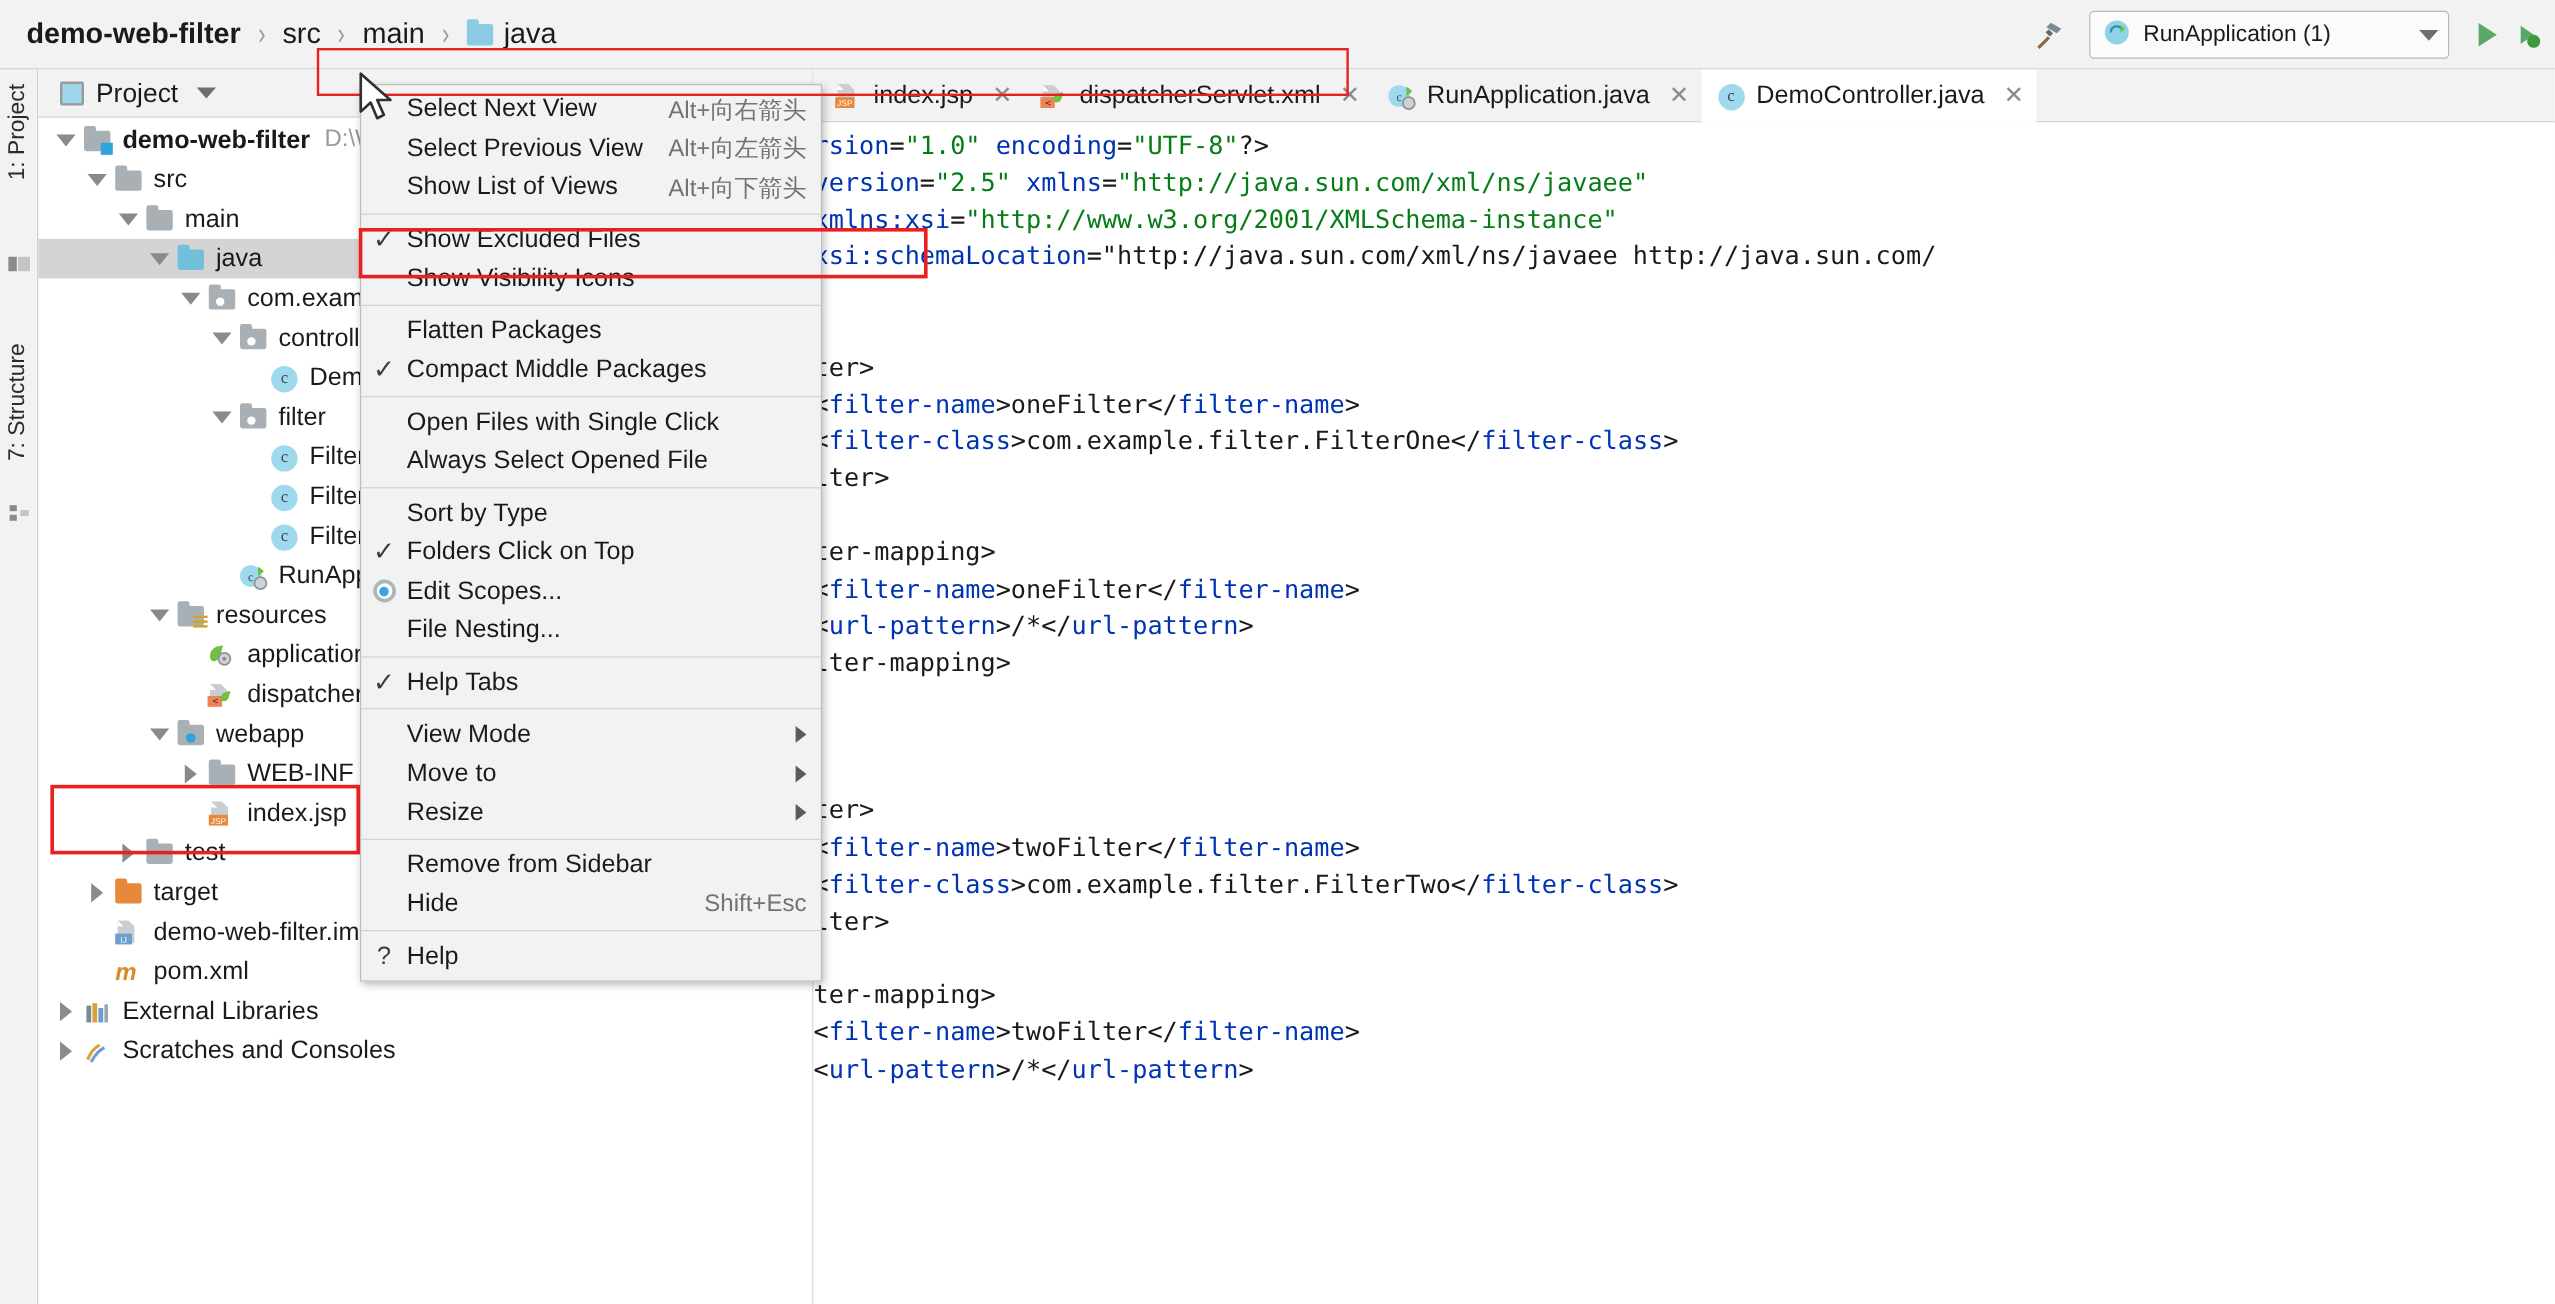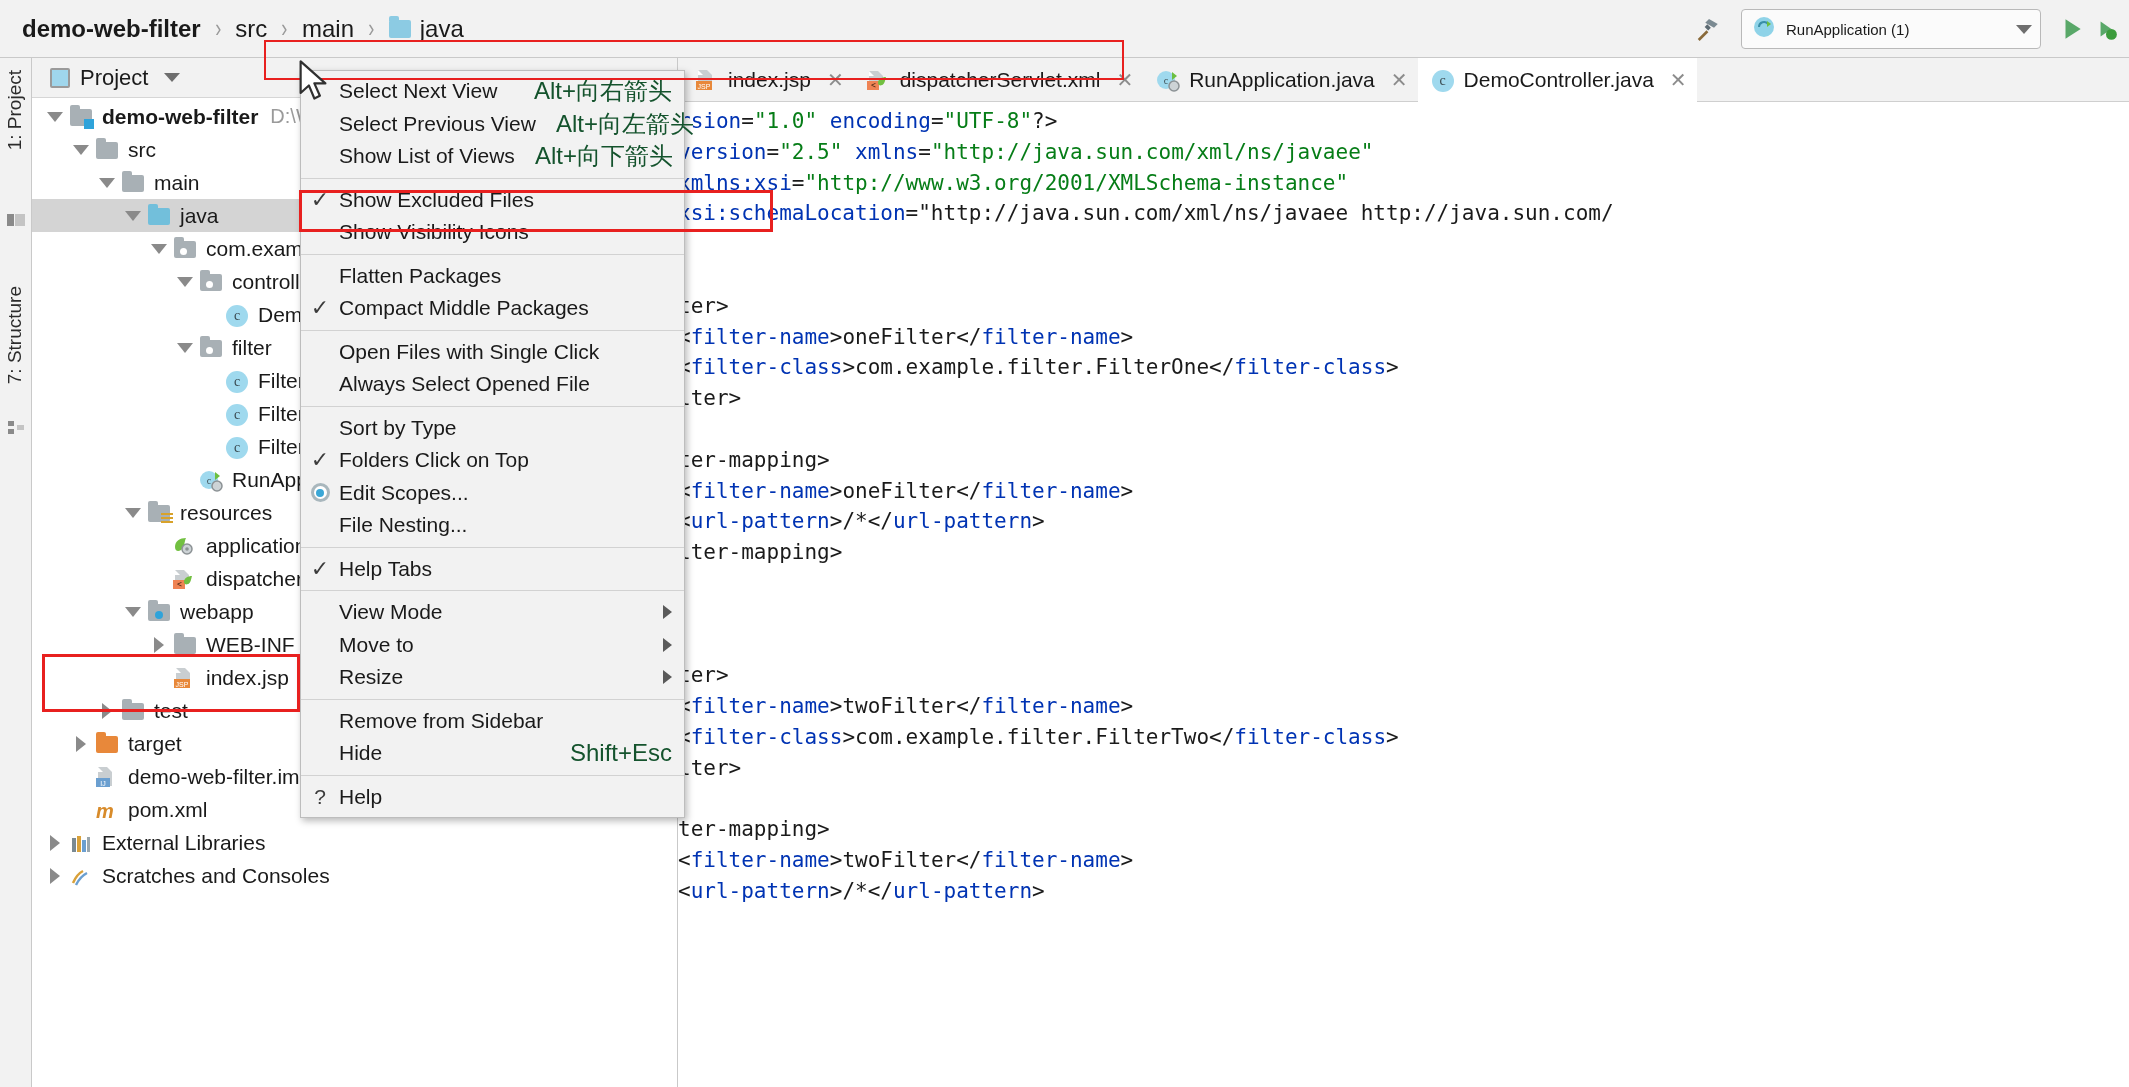--- a/index.html
+++ b/index.html
@@ -47,21 +47,21 @@
     display: flex; align-items: center; gap: 0px; padding-right: 6px;
   }
   .hammer-icon { width: 44px; height: 44px; display:flex; align-items:center; justify-content:center; }
   .runconfig {
     display: flex; align-items: center;
     height: 40px; min-width: 300px;
     border: 1px solid #b9b9b9; border-radius: 4px;
     background: #fbfbfb;
     padding: 0 8px 0 10px; margin-left: 10px; gap: 10px;
   }
-  .runconfig .rc-label { font-size: 15px; color: #1a1a1a; flex:1; white-space:nowrap; }
+  .runconfig .rc-label { font-size: 19px; color: #1a1a1a; flex:1; white-space:nowrap; }
   .run-green { width: 34px; height: 40px; display:flex;align-items:center;justify-content:center;margin-left:14px;}
   .dbg-icon  { width: 34px; height: 40px; display:flex;align-items:center;justify-content:center;}
 
   
   .leftstrip {
     position:absolute; left:0; top:58px; width:32px; height:1029px;
     background:#f2f2f2; border-right:1px solid #c9c9c9;
   }
   .vtab-project { top: 12px; left: 4px; writing-mode: vertical-rl; transform: rotate(180deg);
      position:absolute; font-size:19px; color:#2b2b2b; }
@@ -170,21 +170,21 @@
     padding: 4px 0 4px 0;
     z-index: 50;
   }
   .mi {
     display:flex; align-items:center; height:32.5px; padding:0 12px 0 0;
     font-size:21px; color:#1a1a1a; position:relative; white-space:nowrap;
   }
   .mi .chk { width:38px; flex:0 0 38px; display:flex; align-items:center; justify-content:center;
     font-size:22px; color:#3c3c3c; }
   .mi .mlabel { flex:1; }
-  .mi .mshort { color:#14532d; font-size:24px; margin-left:20px; }
+  .mi .mshort { color:#737373; font-size:20px; margin-left:20px; }
   .mi .msub {
     width:0;height:0;border-top:7px solid transparent;border-bottom:7px solid transparent;
     border-left:9px solid #5a5a5a; margin-left:14px;
   }
   .msep { height:1px; background:#d2d2d2; margin:5px 0; }
   .radio-on {
     width:19px;height:19px;border-radius:50%;border:3px solid #a9b7bd; background:#fff;
     display:flex;align-items:center;justify-content:center;
   }
   .radio-on i{ width:8px;height:8px;border-radius:50%;background:#3ba7d6; display:block;}

